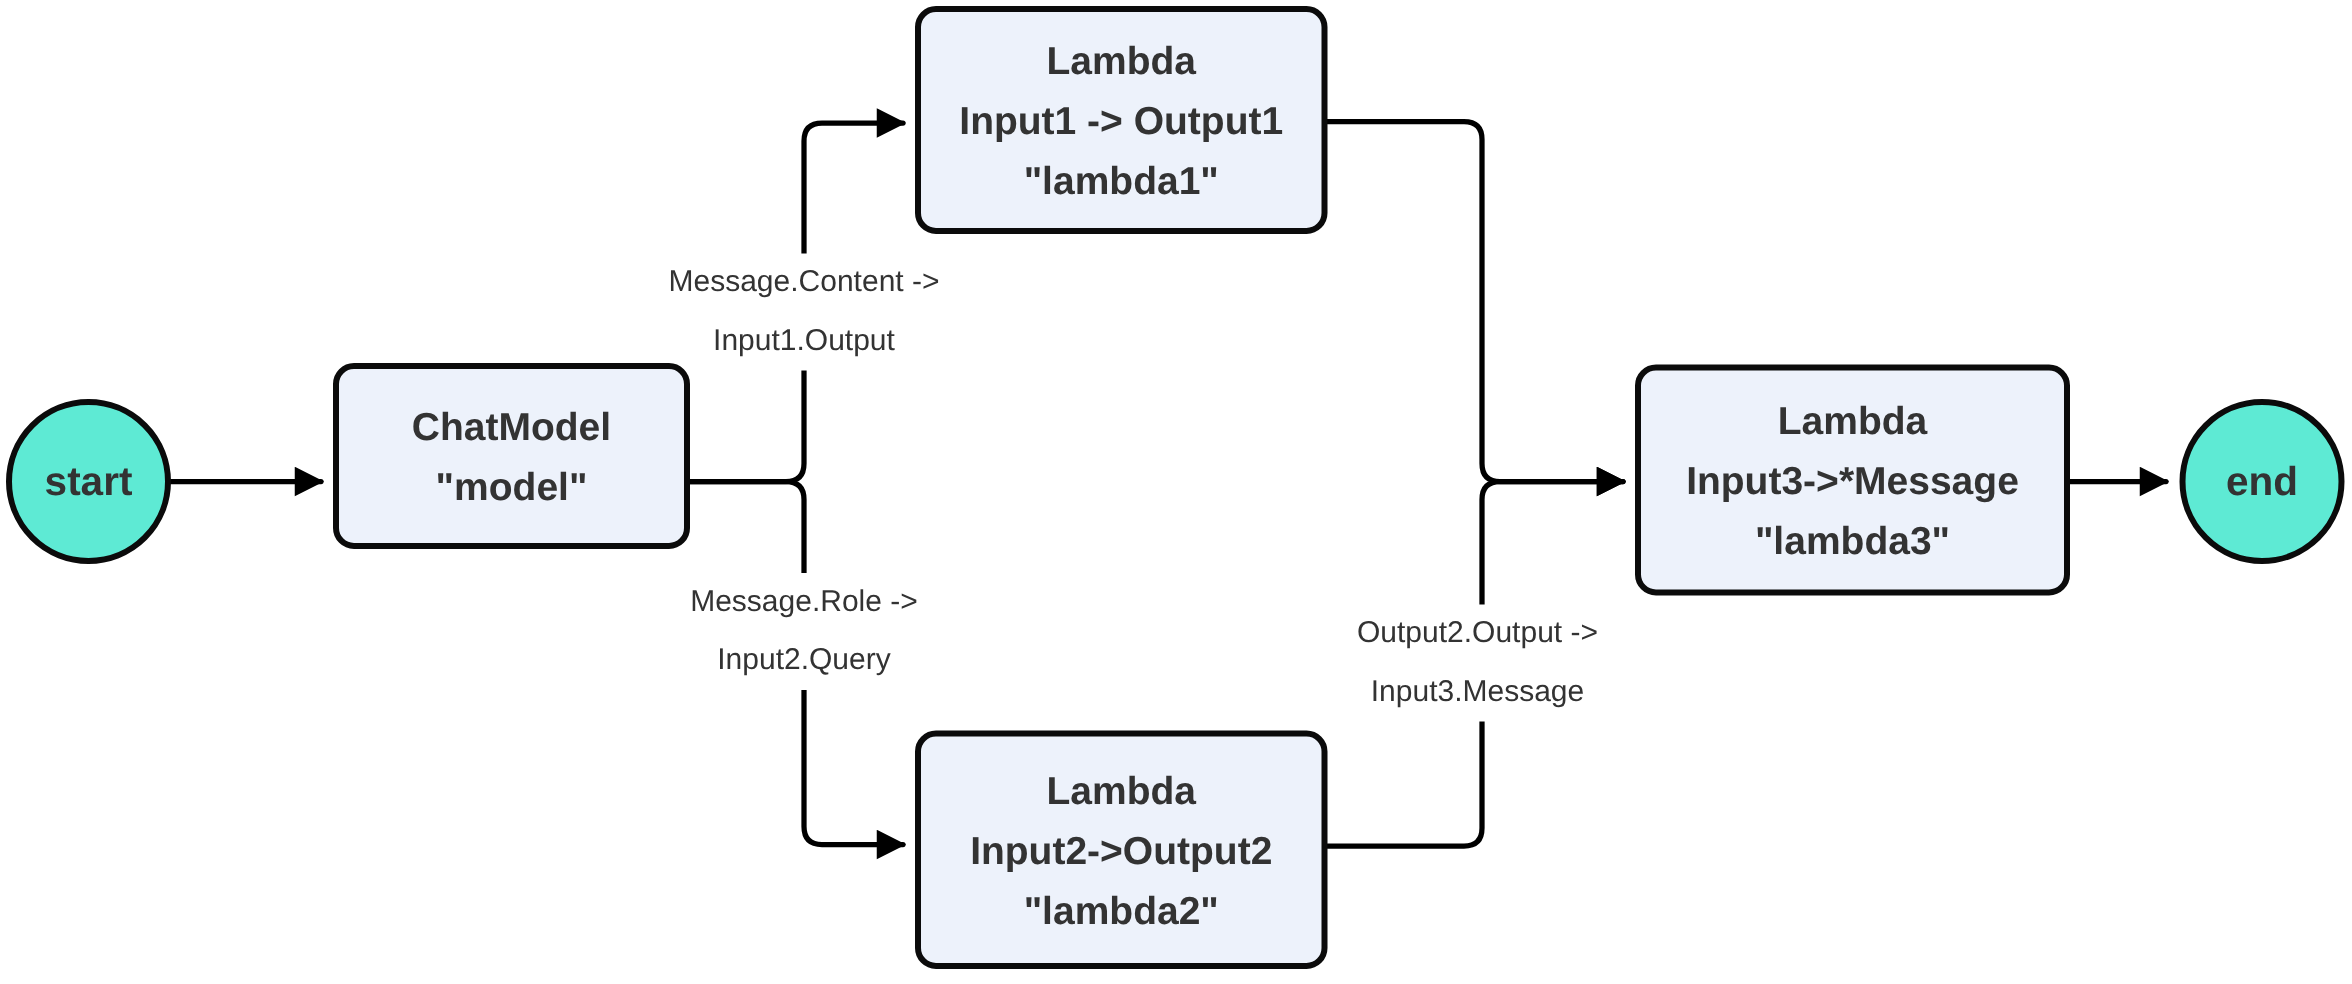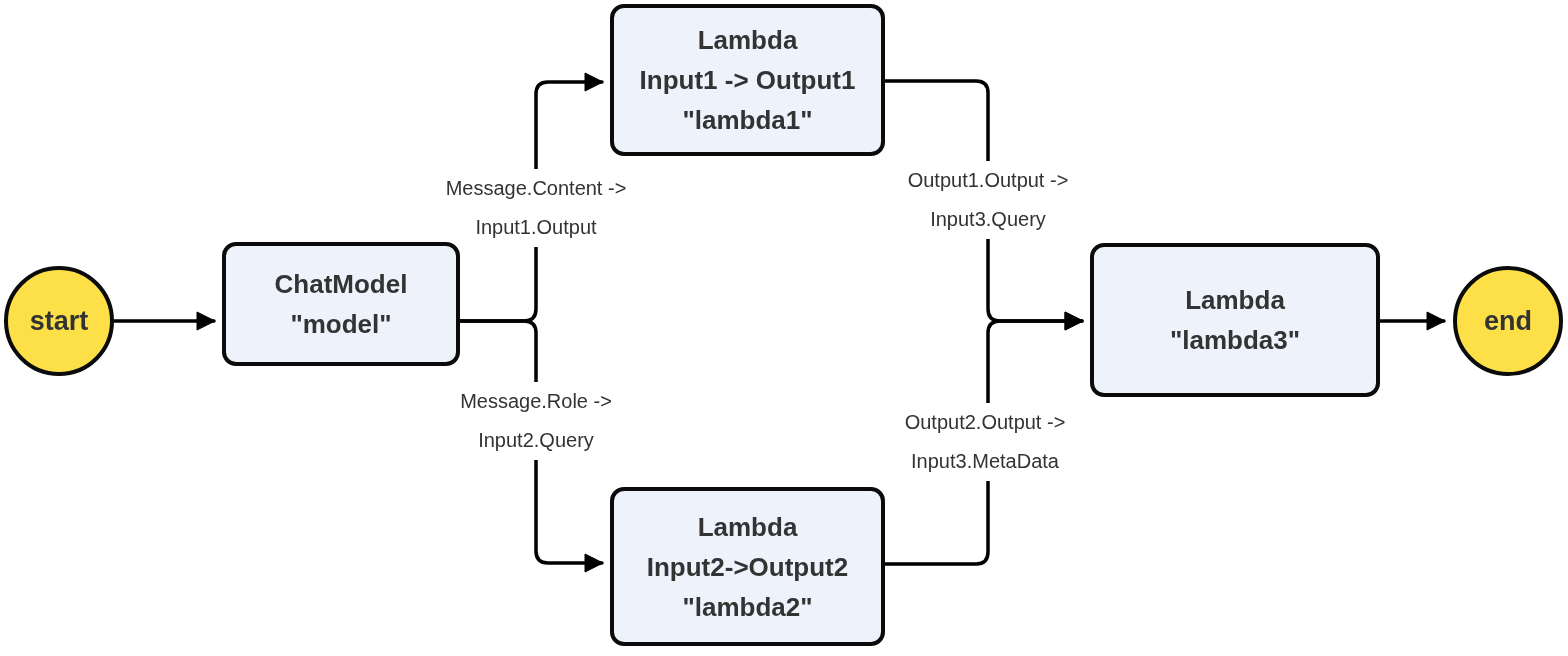--- a/index.html
+++ b/index.html
@@ -38,21 +38,21 @@
     justify-content: center;
     text-align: center;
     font-size: 26px;
     line-height: 40px;
     z-index: 2;
     font-weight: bold;
   }
   .node.rect { border-radius: 14px; }
   .node.circle {
     border-radius: 50%;
-    background: #fde047;
+    background: #5eead4;
     font-size: 27px;
   }
   .edge-label {
     position: absolute;
     transform: translateX(-50%);
     background: #ffffff;
     color: #333333;
     font-size: 20px;
     line-height: 39px;
     text-align: center;
@@ -79,33 +79,29 @@
     <path class="edge" d="M 885,81 L 976,81 Q 988,81 988,93 L 988,309 Q 988,321 1000,321 L 1082,321" marker-end="url(#arrow)"></path>
     <path class="edge" d="M 885,564 L 976,564 Q 988,564 988,552 L 988,333 Q 988,321 1000,321 L 1082,321" marker-end="url(#arrow)"></path>
     <path class="edge" d="M 1380,321 L 1444,321" marker-end="url(#arrow)"></path>
   </svg>
 
   <div class="edge-label" style="left:536px; top:169px;">
     <span>Message.Content -&gt;</span>
     <span>Input1.Output</span>
   </div>
 
-  <div class="edge-label" style="left:988px; top:161px;">
-    <span>Output1.Output -&gt;</span>
-    <span>Input3.Query</span>
-  </div>
 
   <div class="edge-label" style="left:536px; top:382px;">
     <span>Message.Role -&gt;</span>
     <span>Input2.Query</span>
   </div>
 
   <div class="edge-label" style="left:985px; top:403px;">
     <span>Output2.Output -&gt;</span>
-    <span>Input3.MetaData</span>
+    <span>Input3.Message</span>
   </div>
 
   <div class="node circle" style="left:4px; top:266px; width:110px; height:110px;">
     <span>start</span>
   </div>
 
   <div class="node rect" style="left:222px; top:242px; width:238px; height:124px;">
     <span>ChatModel</span>
     <span>"model"</span>
   </div>
@@ -117,20 +113,21 @@
   </div>
 
   <div class="node rect" style="left:610px; top:487px; width:275px; height:159px;">
     <span>Lambda</span>
     <span>Input2-&gt;Output2</span>
     <span>"lambda2"</span>
   </div>
 
   <div class="node rect" style="left:1090px; top:243px; width:290px; height:154px;">
     <span>Lambda</span>
+    <span>Input3-&gt;*Message</span>
     <span>"lambda3"</span>
   </div>
 
   <div class="node circle" style="left:1453px; top:266px; width:110px; height:110px;">
     <span>end</span>
   </div>
 
 </div>
 
 </body></html>

